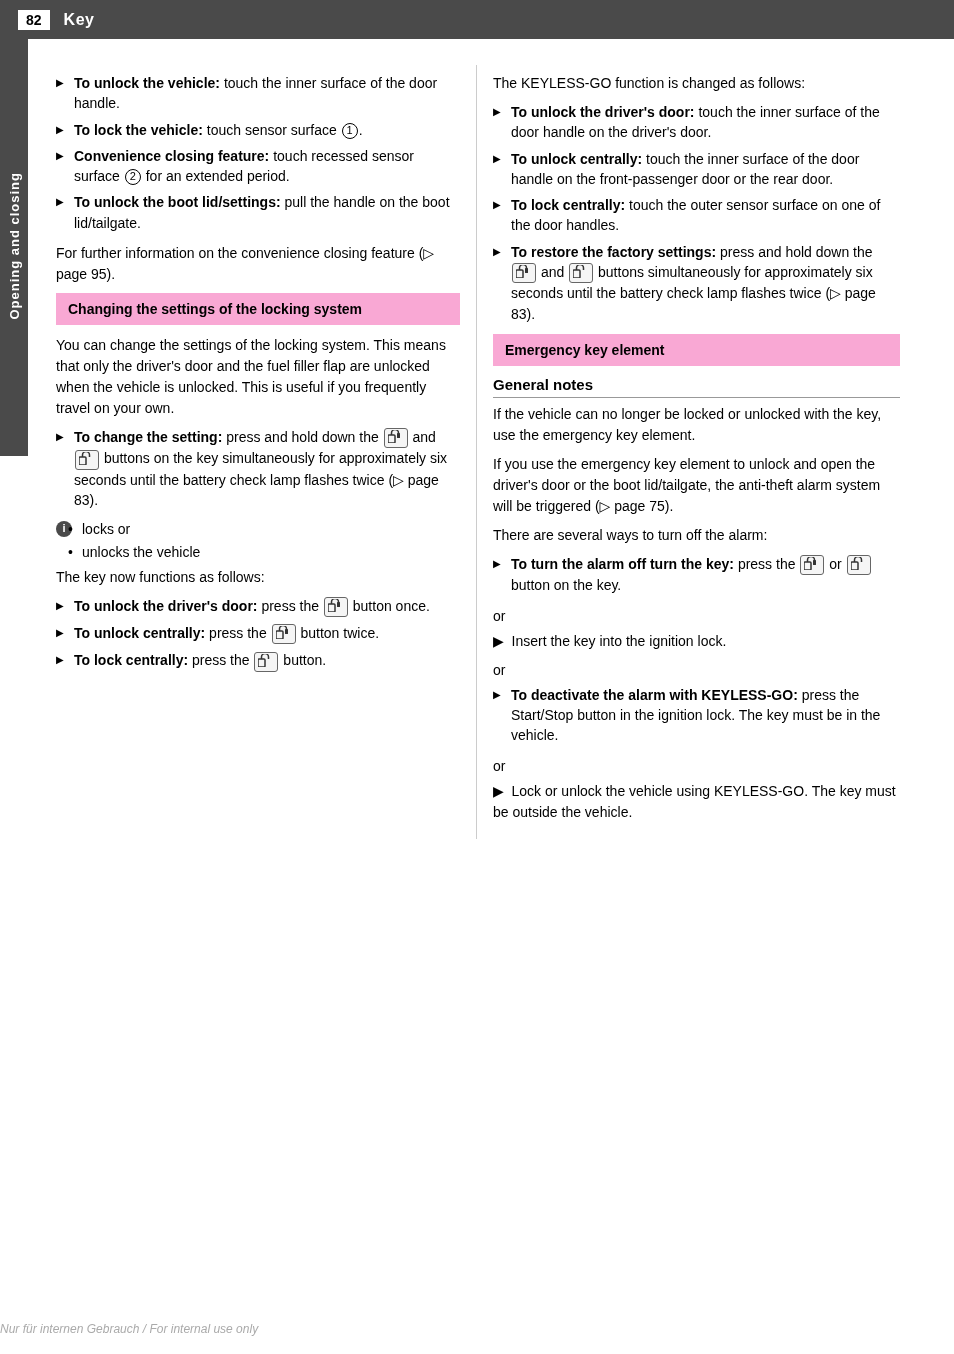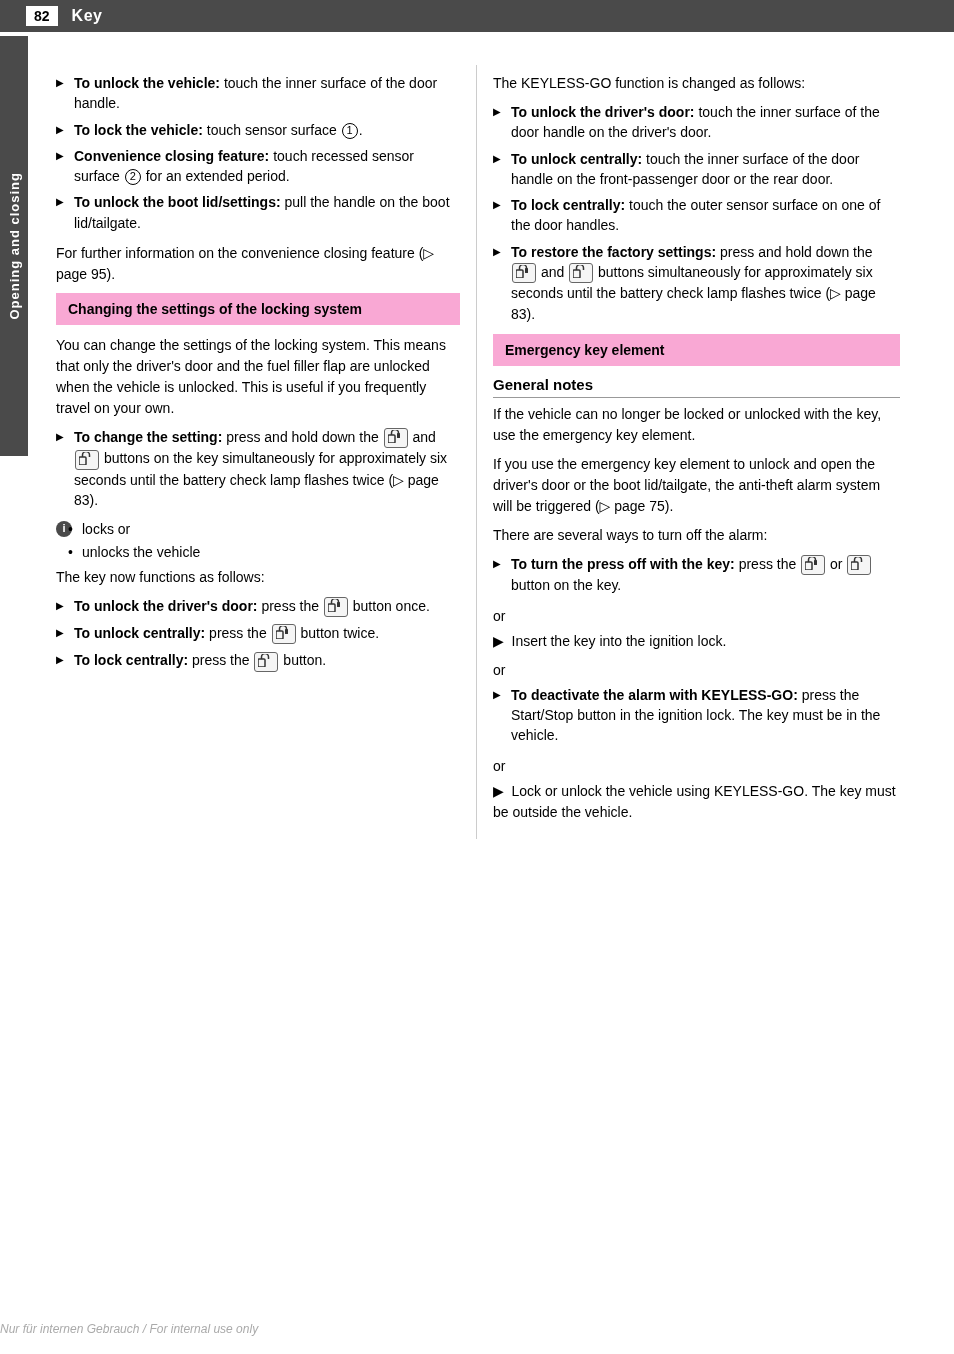--- a/index.html
+++ b/index.html
@@ -12,22 +12,22 @@
       color: #000;
       position: relative;
     }
 
     
     .header-bar {
       display: flex;
       align-items: center;
       background: #4a4a4a;
       color: #fff;
-      height: 32px;
-      padding-left: 26px;
+      height: 39px;
+      padding-left: 18px;
     }
     .header-page-num {
       background: #fff;
       color: #000;
       font-weight: bold;
       font-size: 14px;
       padding: 2px 8px;
       margin-right: 14px;
     }
     .header-title {
@@ -54,21 +54,21 @@
       font-weight: bold;
       writing-mode: vertical-rl;
       transform: rotate(180deg);
       white-space: nowrap;
       letter-spacing: 1px;
     }
 
     
     .content {
       display: flex;
-      margin-top: 11px;
+      margin-top: 4px;
       padding-top: 22px;
     }
     .left-col {
       margin-left: 36px;
       width: 440px;
       padding: 8px 16px 8px 20px;
     }
     .right-col {
       width: 440px;
       padding: 8px 16px 8px 16px;
@@ -362,21 +362,21 @@
 
     <p style="font-weight:bold; font-size:15px; margin-bottom:6px; border-bottom:1px solid #999; padding-bottom:4px;">General notes</p>
 
     <p class="para">If the vehicle can no longer be locked or unlocked with the key, use the emergency key element.</p>
     <p class="para">If you use the emergency key element to unlock and open the driver's door or the boot lid/tailgate, the anti-theft alarm system will be triggered (▷ page 75).</p>
 
     <p class="para">There are several ways to turn off the alarm:</p>
 
     <ul class="bullet-list">
       <li>
-        <b>To turn the press off with the key:</b>
+        <b>To turn the alarm off turn the key:</b>
         <span> press the
           <span class="key-btn">
             <svg width="16" height="13" viewBox="0 0 16 13">
                 <rect x="0" y="5" width="7" height="8" rx="1" fill="none" stroke="#333" stroke-width="1.5"></rect>
                 <path d="M3.5 5V3a3.5 3.5 0 0 1 7 0" fill="none" stroke="#333" stroke-width="1.5"></path>
                 <rect x="9" y="3" width="3" height="5" rx="0.5" fill="#333"></rect>
               </svg>
           </span>
           or
           <span class="key-btn">

